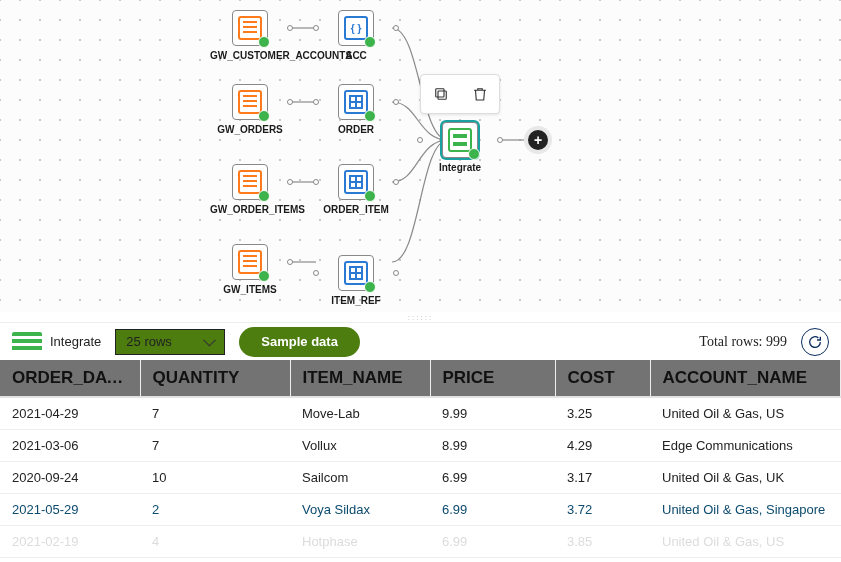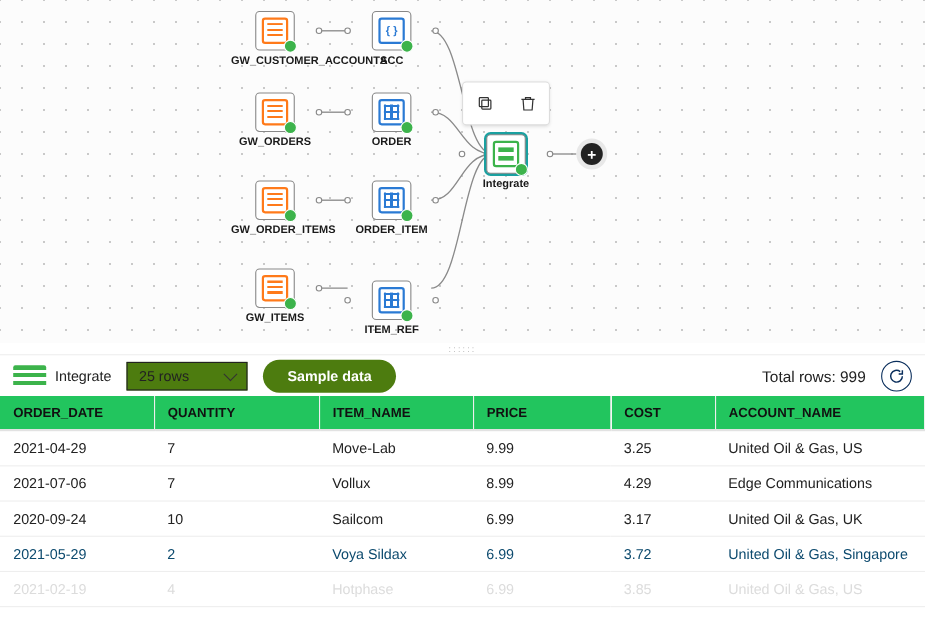--- a/index.html
+++ b/index.html
@@ -110,32 +110,32 @@
     min-width:110px; font-size:13px; cursor:pointer;
   }
   .sel::after{ content:""; position:absolute; right:10px; top:50%; width:8px;height:8px;
     border-right:1px solid #333;border-bottom:1px solid #333; transform:translateY(-70%) rotate(45deg);}
   .sample-btn{
     height:30px; padding:0 22px; border-radius:15px;
     background:#4d7c0f; color:#fff; font-weight:bold; font-size:13px; border:none;
     display:flex;align-items:center; cursor:pointer;
   }
   .spacer{flex:1;}
-  .total{ font-size:14px; color:#222;}
+  .total{ font-size:14px; color:#222;font-family:Liberation Serif, serif;}
   .refresh{ width:28px;height:28px;border:1.5px solid #0a2e5c;border-radius:50%;
     display:flex;align-items:center;justify-content:center;cursor:pointer;}
   .refresh svg{width:16px;height:16px;stroke:#0a2e5c;fill:none;stroke-width:2;}
   table.data{ width:100%; border-collapse:collapse; table-layout:fixed;}
   table.data th, table.data td{
     text-align:left; padding:8px 12px; font-size:13px;
     border-bottom:1px solid #eee;
     white-space:nowrap; overflow:hidden; text-overflow:ellipsis;
   }
   table.data th{
-    font-weight:900; color:#111; font-size:12px; border-bottom:2px solid #e2e2e2; border-right:1px solid #eee; background:#22c55e;
+    font-weight:900; color:#111; font-size:17px; border-bottom:2px solid #e2e2e2; border-right:1px solid #eee; background:#737373;
   }
   tr.faded td{ color:#0c4a6e; }
   tr.faded2 td{ color:#dcdcdc; }
   col.c1{width:140px;} col.c2{width:150px;} col.c3{width:140px;}
   col.c4{width:125px;} col.c5{width:95px;} col.c6{width:auto;}
 </style>
 </head>
 <body>
 
 <div class="canvas">
@@ -302,21 +302,21 @@
   <tbody id="tbody">
       <tr>
         <td>2021-04-29</td>
         <td>7</td>
         <td>Move-Lab</td>
         <td>9.99</td>
         <td>3.25</td>
         <td>United Oil &amp; Gas, US</td>
       </tr>
       <tr>
-        <td>2021-07-06</td>
+        <td>2021-03-06</td>
         <td>7</td>
         <td>Vollux</td>
         <td>8.99</td>
         <td>4.29</td>
         <td>Edge Communications</td>
       </tr>
       <tr>
         <td>2020-09-24</td>
         <td>10</td>
         <td>Sailcom</td>

